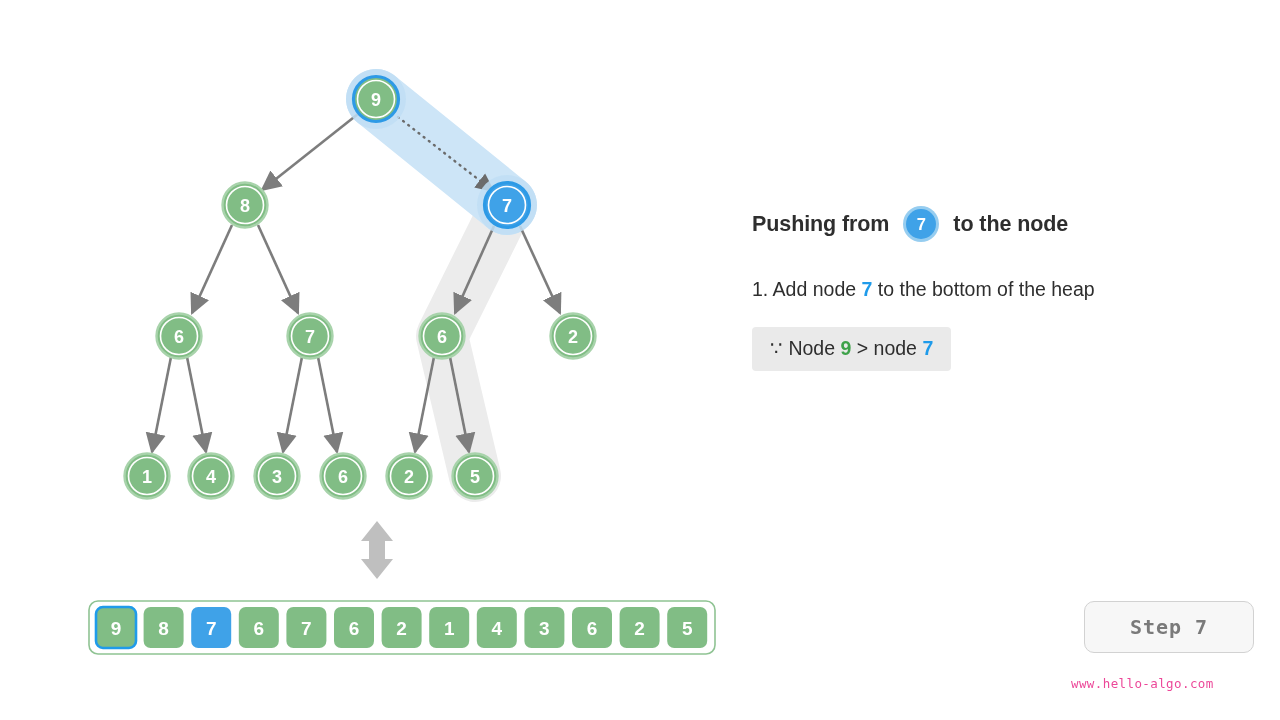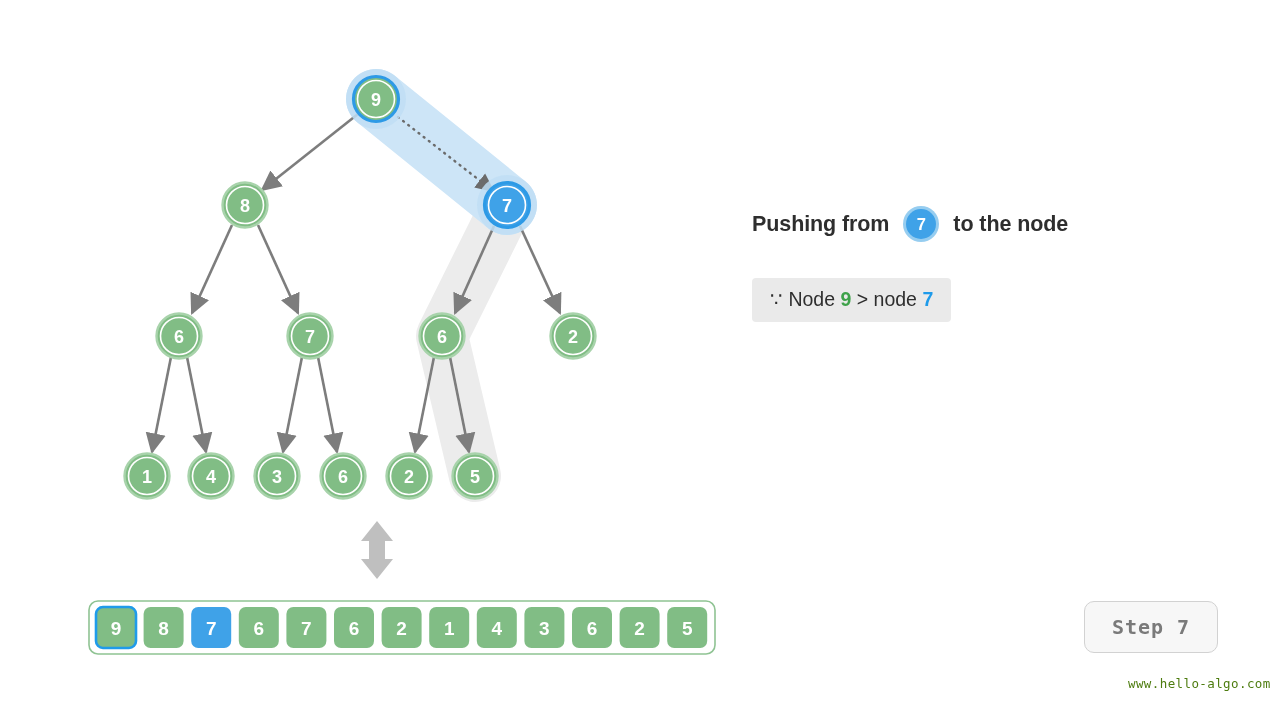--- a/index.html
+++ b/index.html
@@ -69,38 +69,38 @@
     font-size:19.5px;
     color:#2e2e2e;
     white-space:nowrap;
   }
   .note .sym{margin-right:6px;}
 
   
   .step-badge{
     position:absolute;
     left:1084px;top:601px;
-    width:134px;height:52px;
+    width:170px;height:52px;
     border:1.5px solid #d2d2d2;
     border-radius:10px;
     background:#f7f7f7;
     display:flex;align-items:center;justify-content:center;
     font-family:"DejaVu Sans Mono","Liberation Mono",monospace;
     font-size:20px;
     font-weight:bold;
     color:#7a7a7a;
     letter-spacing:1px;
     box-sizing:border-box;
   }
   .watermark{
     position:absolute;
-    left:1128px;top:676px;
+    left:1071px;top:676px;
     font-family:"DejaVu Sans Mono","Liberation Mono",monospace;
     font-size:12.5px;
-    color:#4d7c0f;
+    color:#ec4899;
     letter-spacing:0.4px;
   }
 </style>
 </head>
 <body>
 
 <div id="stage">
 
   <svg id="diagram" viewBox="0 0 760 720" width="760" height="720">
     <defs>
@@ -274,20 +274,26 @@
       <span>Pushing from</span>
       <span class="title-badge">
         <span class="ring"></span>
         <span class="disc">7</span>
       </span>
       <span>to the node</span>
     </div>
 
     <div class="steps">
 
+      <div class="step-line">
+        <span>1.</span>
+        <span>Add node</span>
+        <span class="hl-blue">7</span>
+        <span>to the bottom of the heap</span>
+      </div>
 
 
       <div class="note">
         <span class="sym">∵</span><span>Node</span>
         <span class="hl-green">9</span>
         <span>&gt;</span>
         <span>node</span>
         <span class="hl-blue">7</span>
       </div>
 

